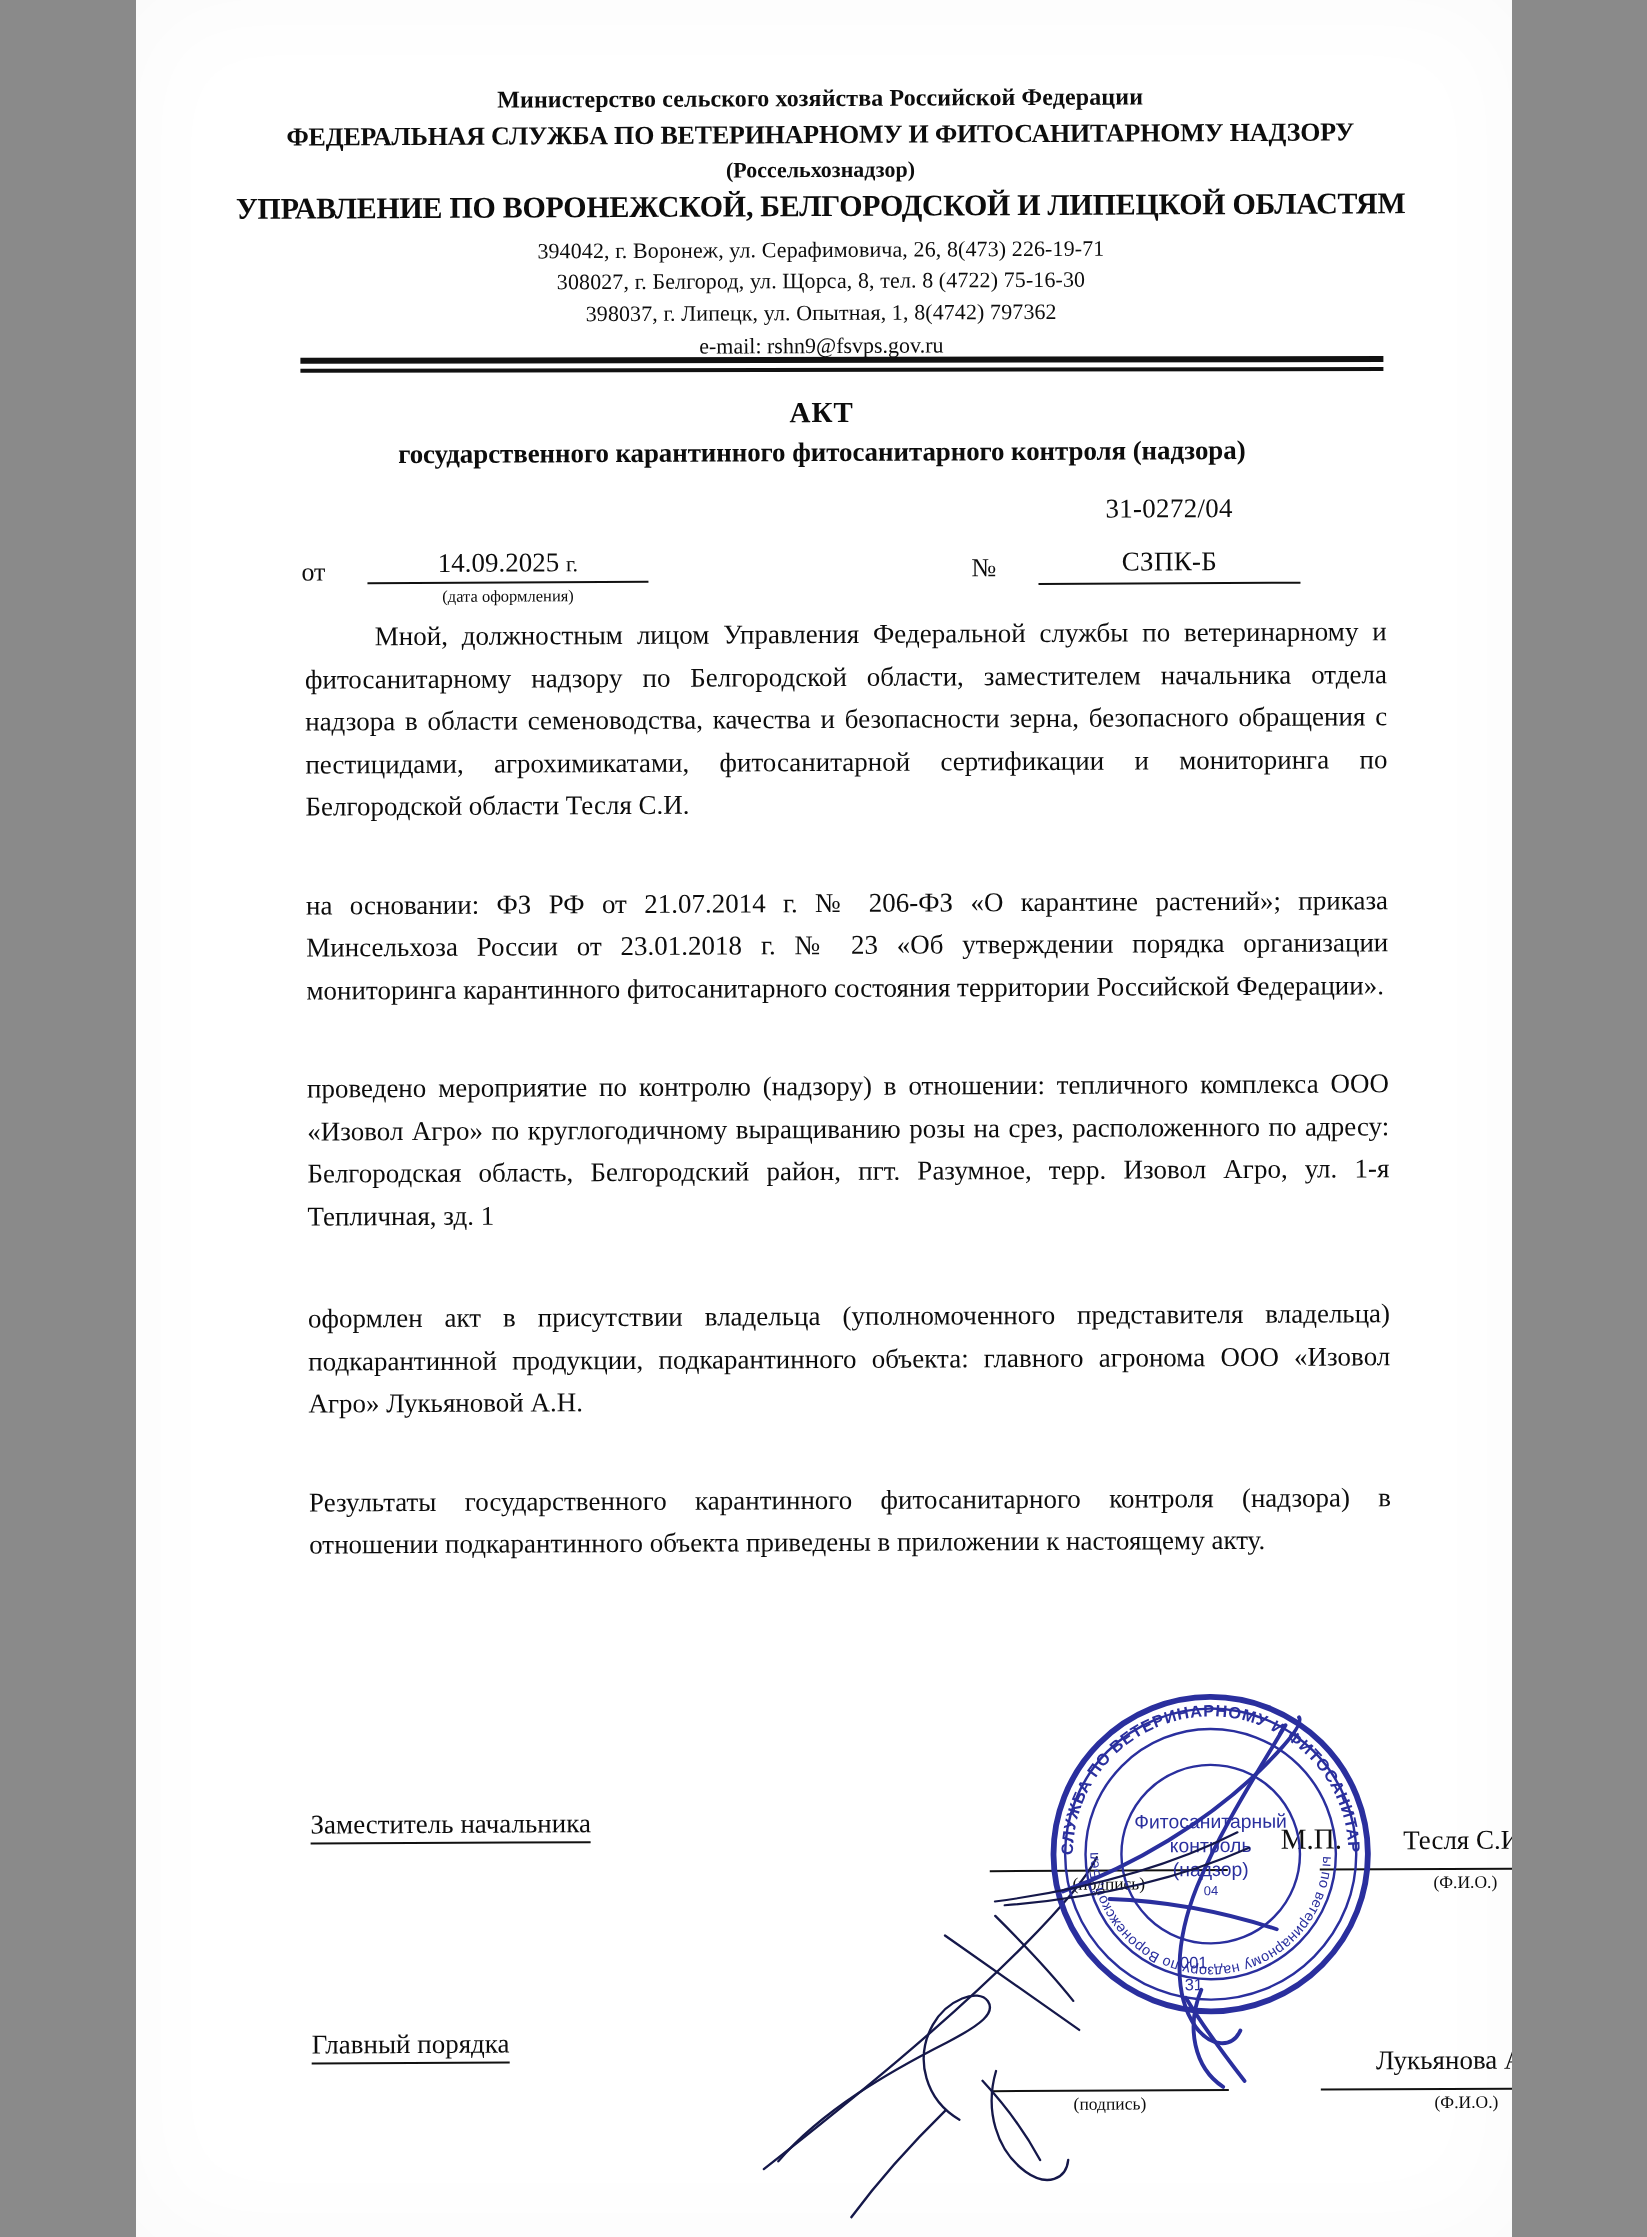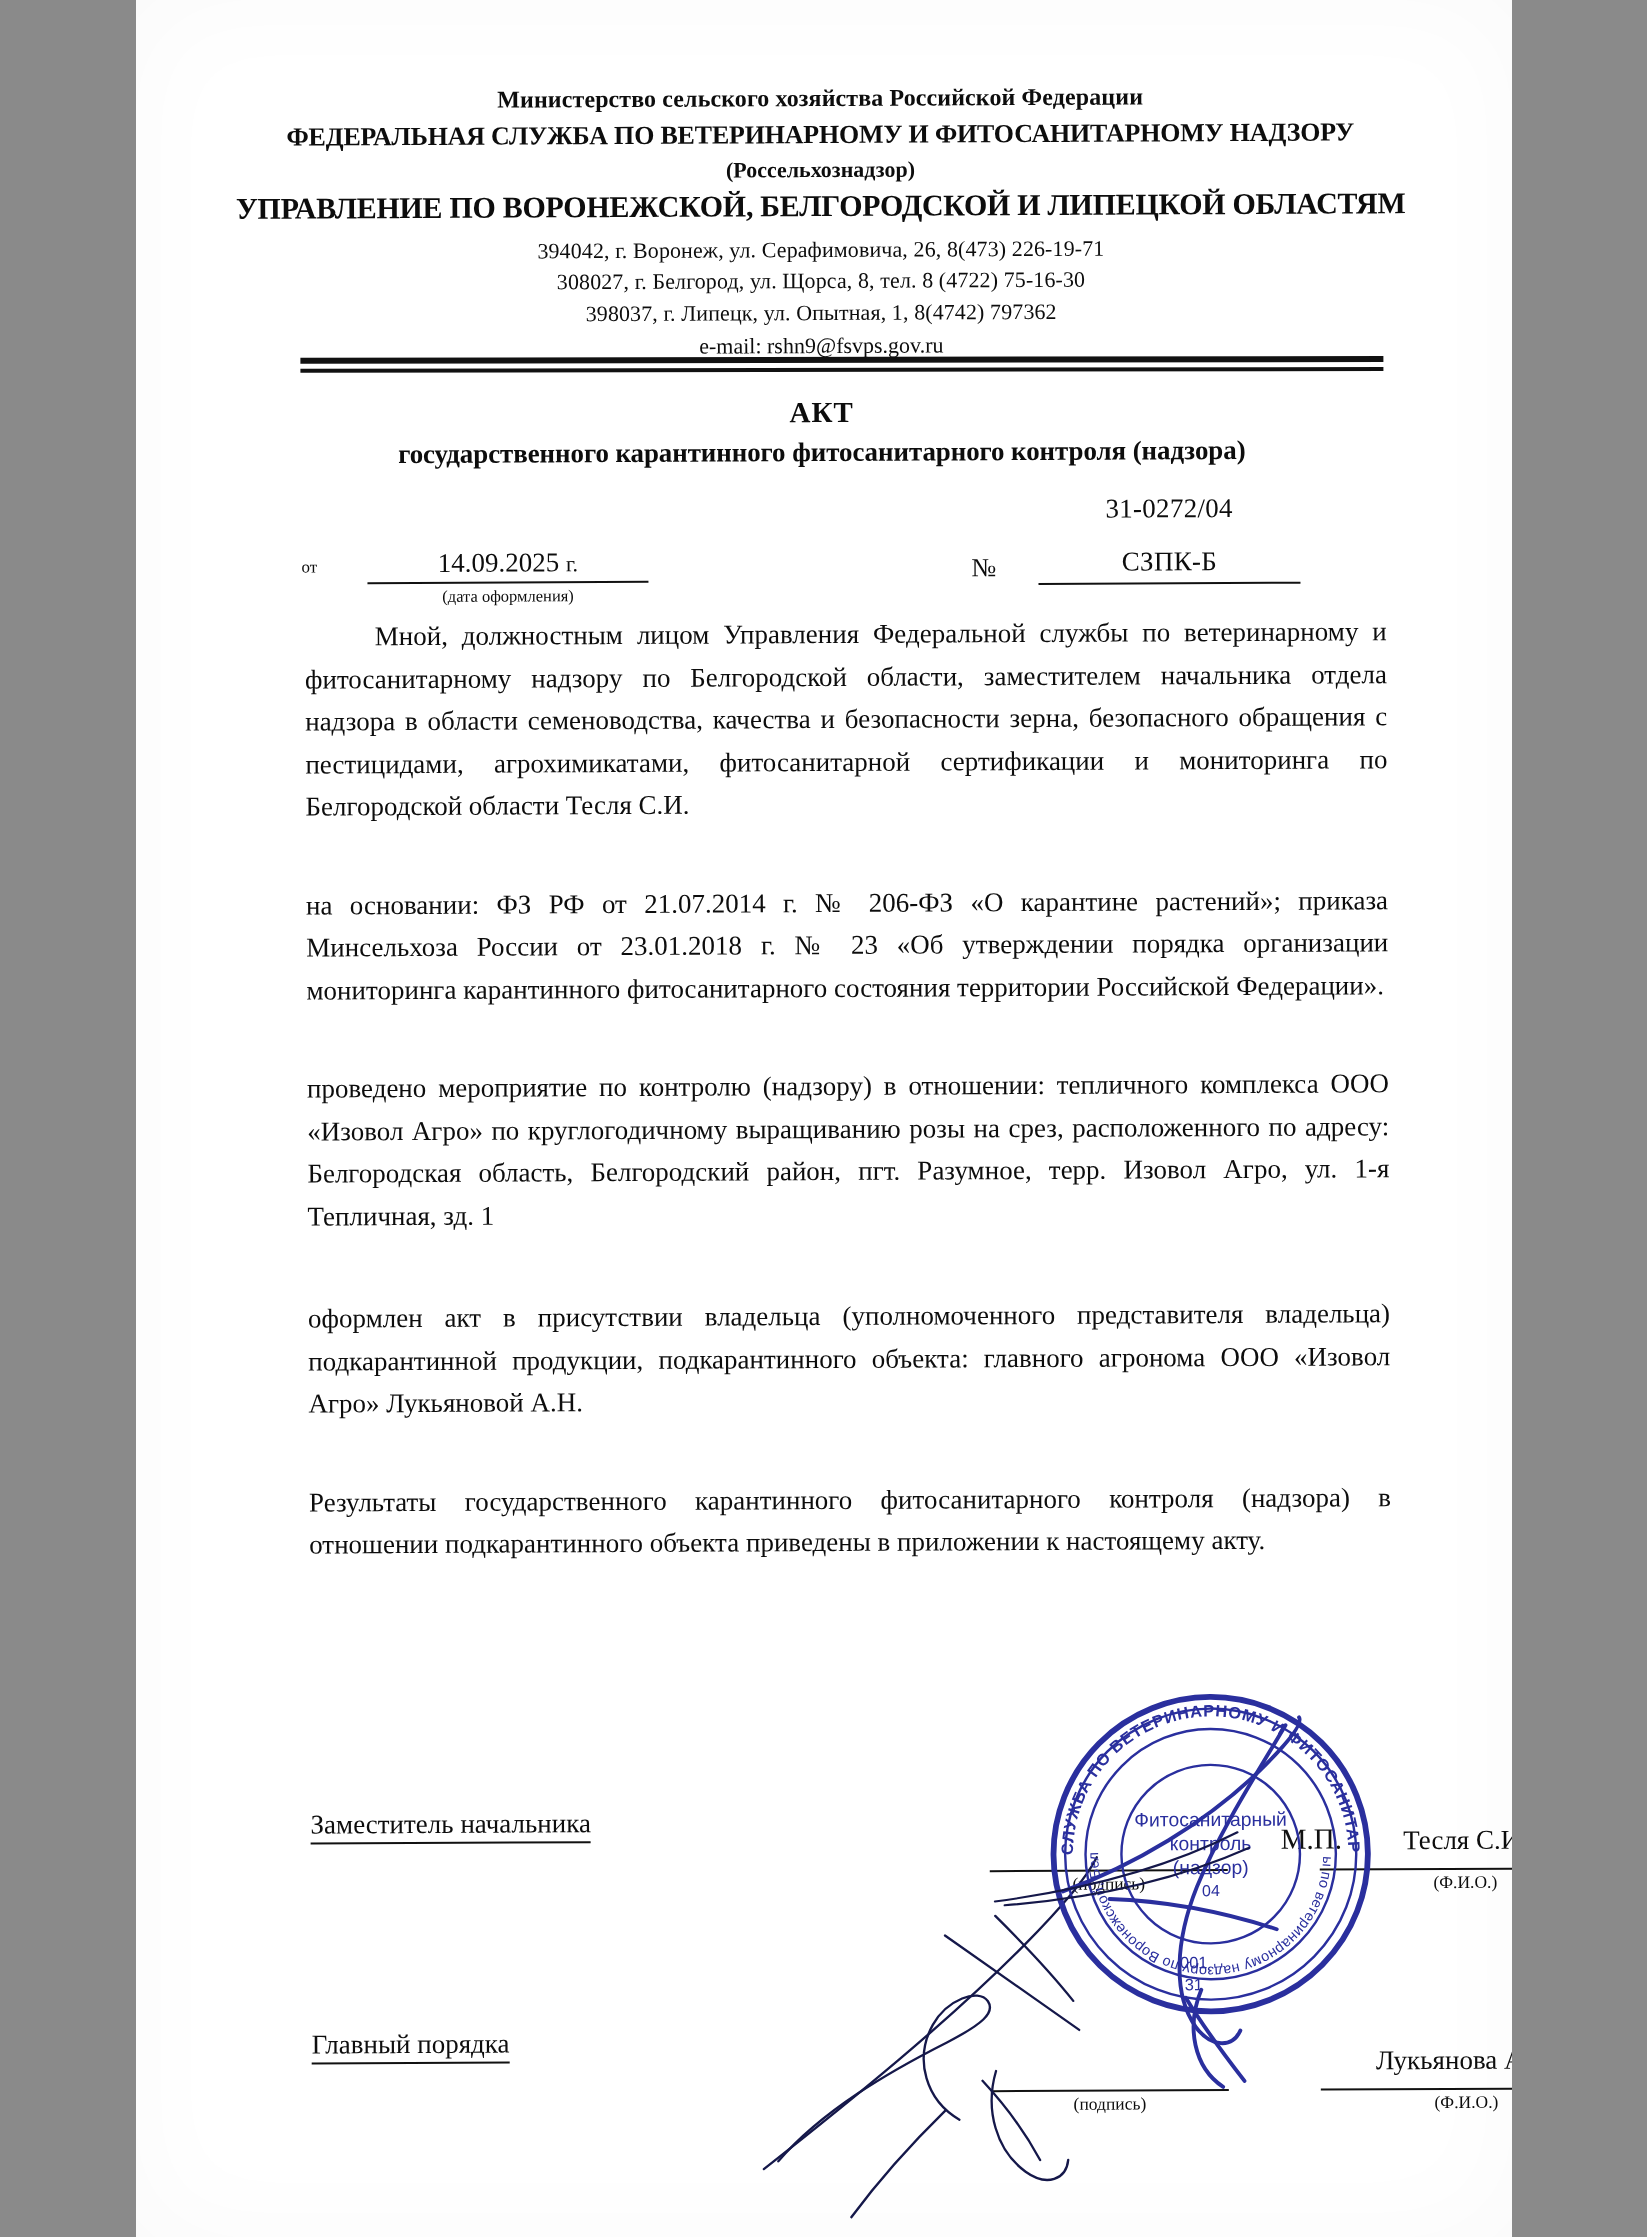--- a/index.html
+++ b/index.html
@@ -107,21 +107,21 @@
     position: absolute;
     top: 505px;
     left: 167px;
     right: 126px;
     height: 126px;
   }
   .meta-from-label {
     position: absolute;
     left: 0;
     top: 50px;
-    font-size: 17px;
+    font-size: 26px;
   }
   .meta-date-field {
     position: absolute;
     left: 66px;
     top: 41px;
     width: 281px;
     text-align: center;
   }
   .meta-date-value {
     font-size: 27px;
@@ -261,21 +261,21 @@
     left: 0; top: 0; right: 0; bottom: 0;
     display: flex;
     flex-direction: column;
     align-items: center;
     justify-content: center;
     color: #2a2f9e;
     font-family: "Liberation Sans", "DejaVu Sans", sans-serif;
     line-height: 1.25;
   }
   .seal-center-text div { font-size: 19.4px; }
-  .seal-center-text .num { font-size: 16px; margin-top: 1.9px; }
+  .seal-center-text .num { font-size: 13px; margin-top: 1.9px; }
   .seal-bot-nums {
     position: absolute;
     left: 0; right: 0;
     bottom: 21.3px;
     text-align: center;
     color: #2a2f9e;
     font-family: "Liberation Sans", "DejaVu Sans", sans-serif;
     font-size: 16.5px;
     line-height: 1.35;
     transform: translateX(-17.5px);

